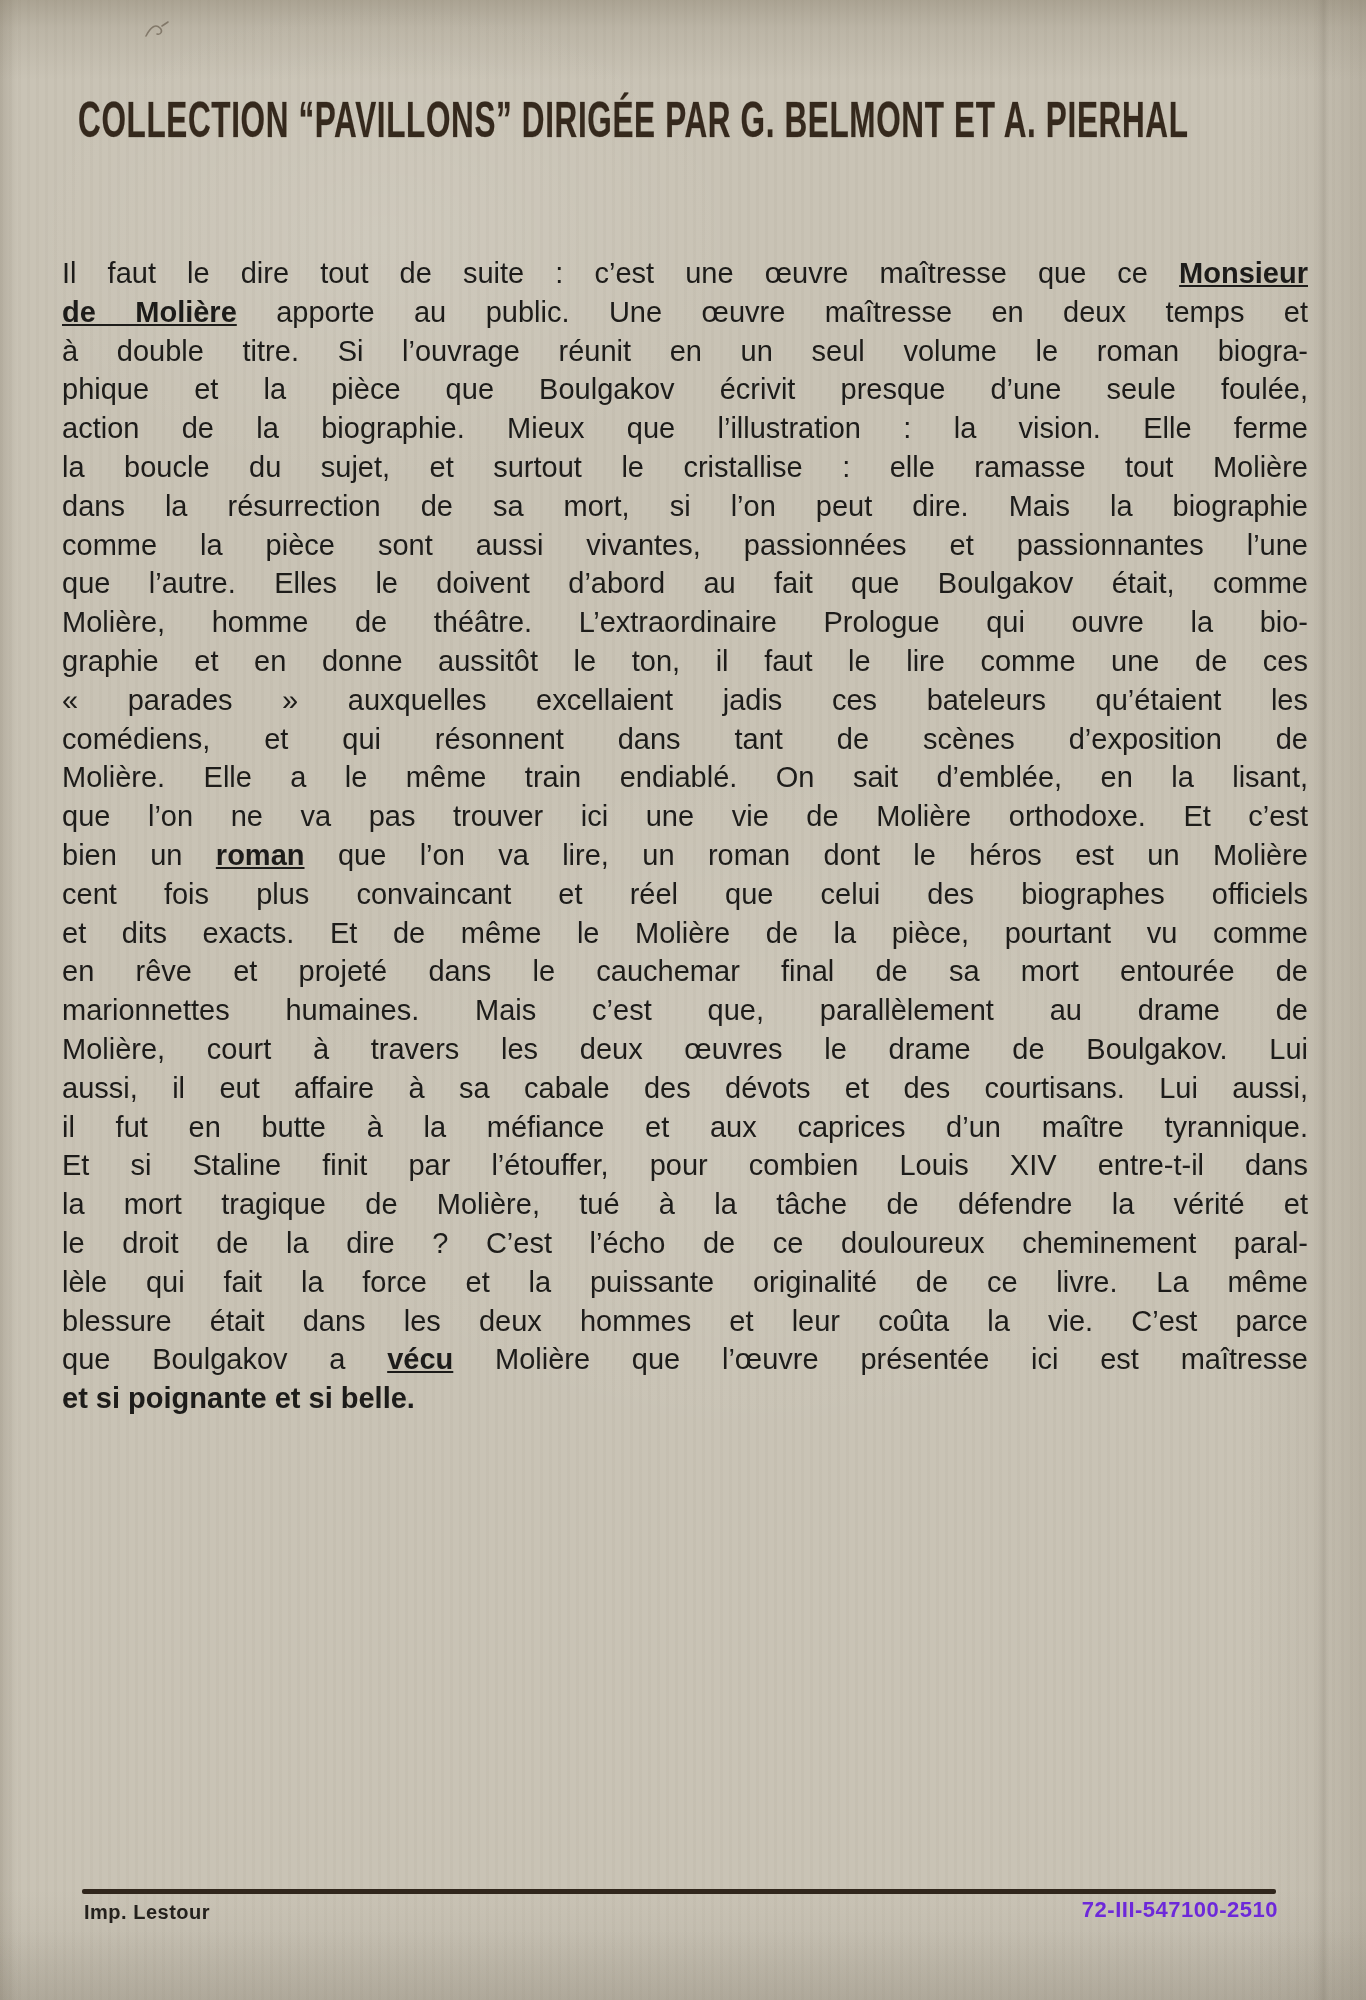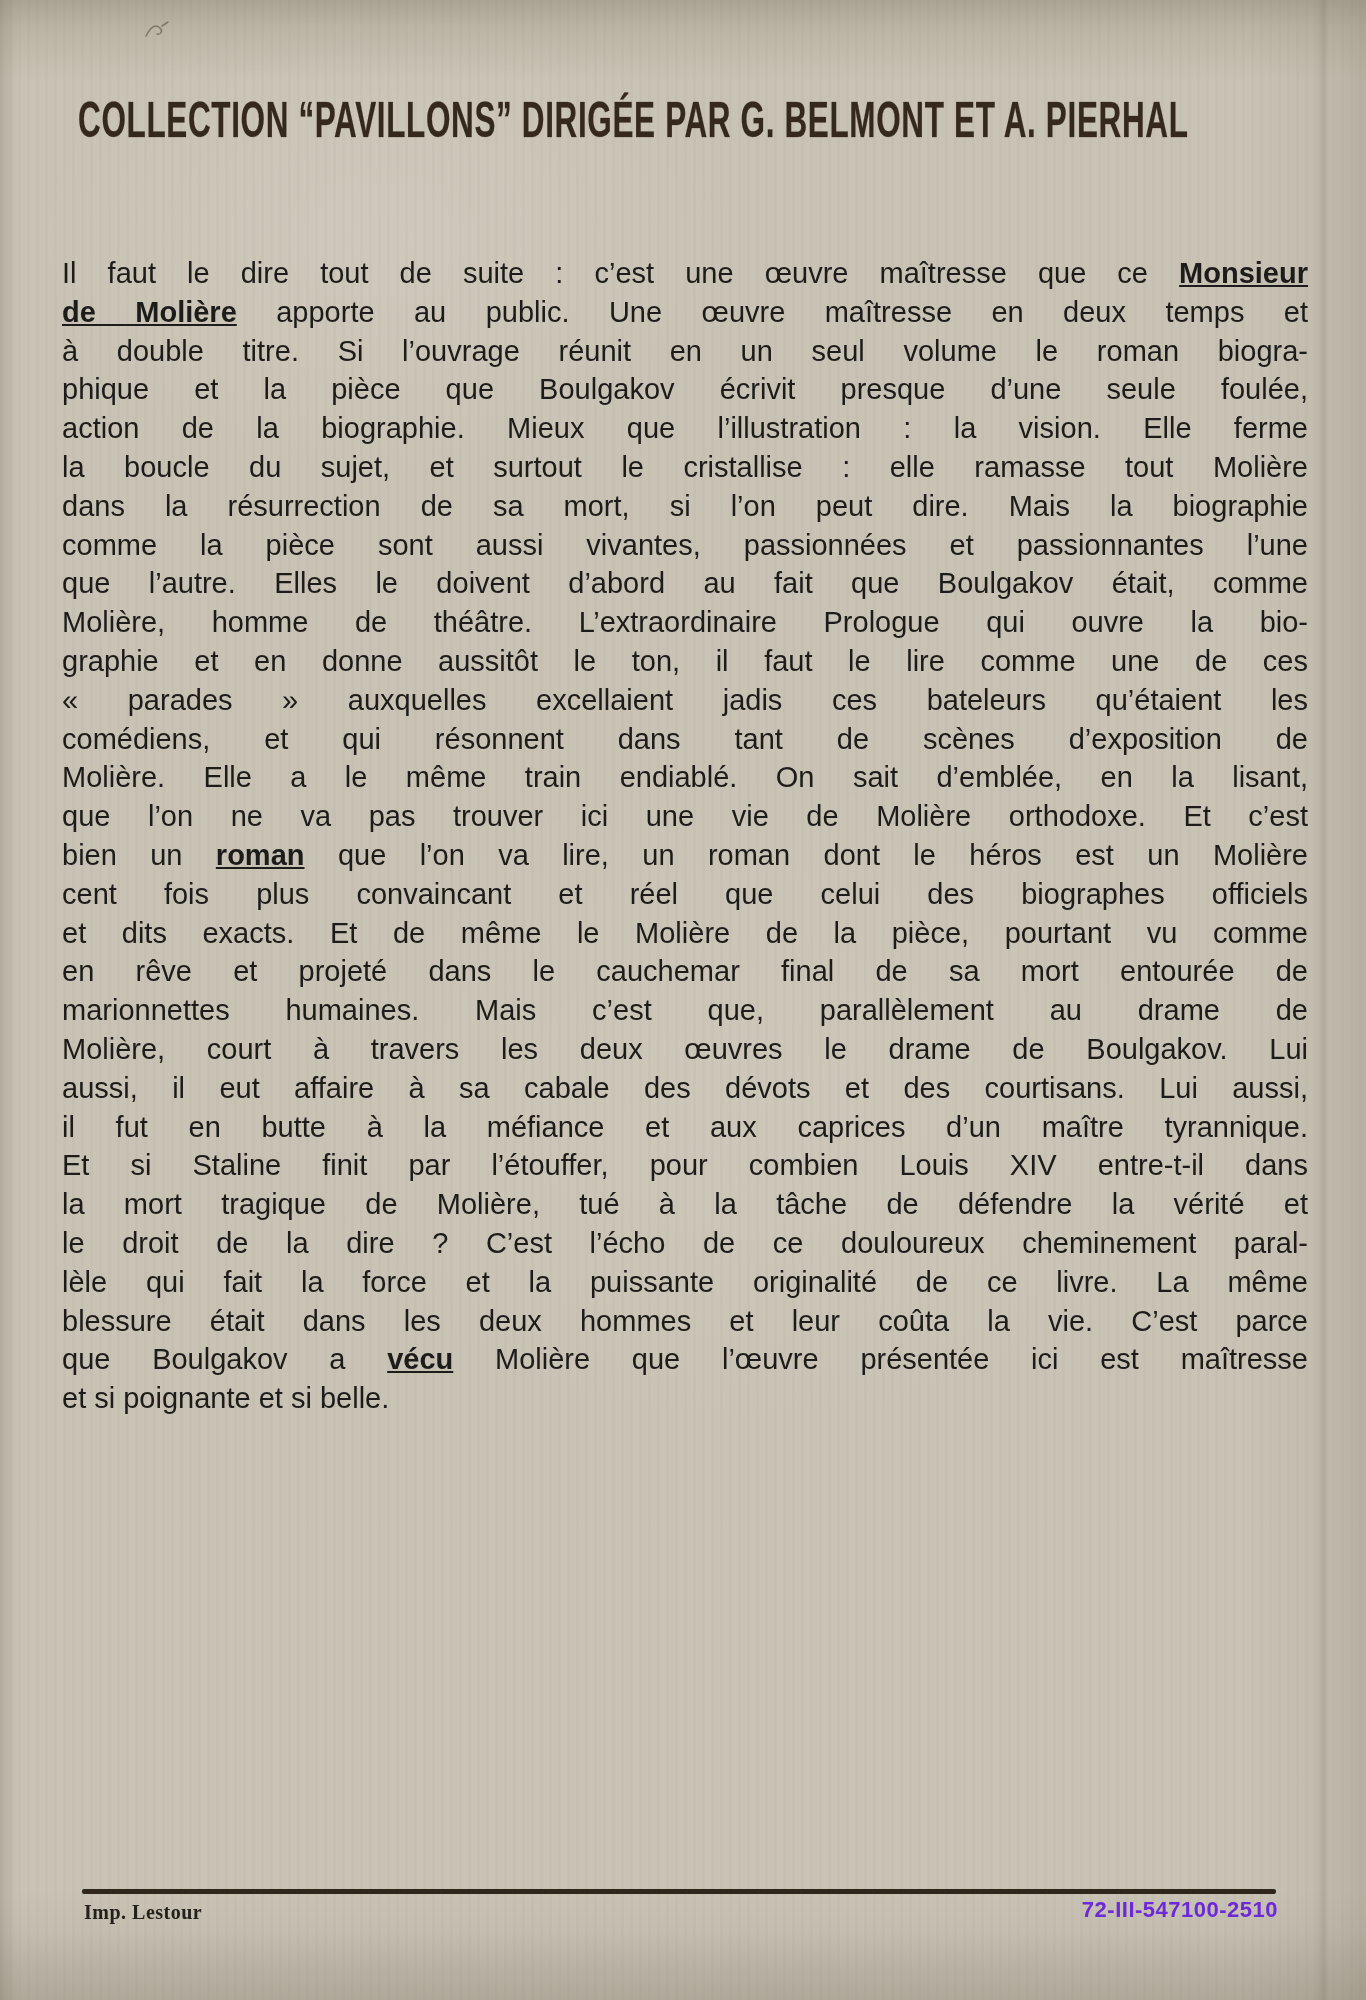--- a/index.html
+++ b/index.html
@@ -32,29 +32,29 @@
   .header-inner{
     display:inline-block;font-weight:700;font-size:50px;line-height:48px;
     letter-spacing:1px;transform:scaleX(.63);transform-origin:0 50%;
     -webkit-text-stroke:.4px rgba(53,41,29,.5);
   }
   .blurb{
     position:absolute;left:62px;top:254px;width:1246px;
     color:#1d1c1a;font-size:29px;line-height:38.8px;
   }
   .blurb .line{text-align:justify;text-align-last:justify;}
-  .blurb .line.no-just{text-align:right;text-align-last:left;}
+  .blurb .line.no-just{text-align:right;text-align-last:left;font-weight:bold;}
   .blurb .b{font-weight:700;text-decoration:underline;}
   .footer-rule{
     position:absolute;left:82px;top:1889px;width:1194px;height:5px;
     background:#30261c;border-radius:2px;
   }
   .printer{
     position:absolute;left:84px;top:1901px;
-    font-size:20px;font-weight:700;color:#24211d;letter-spacing:.5px;font-family:Liberation Serif, serif;
+    font-size:20px;font-weight:700;color:#24211d;letter-spacing:.5px;
   }
   .code{
     position:absolute;left:1020px;top:1897px;width:258px;text-align:right;
     font-size:22px;font-weight:700;color:#6d28d9;letter-spacing:.5px;
   }
   .scribble{position:absolute;left:142px;top:18px;opacity:.55;}
 </style>
 </head>
 <body>
 

